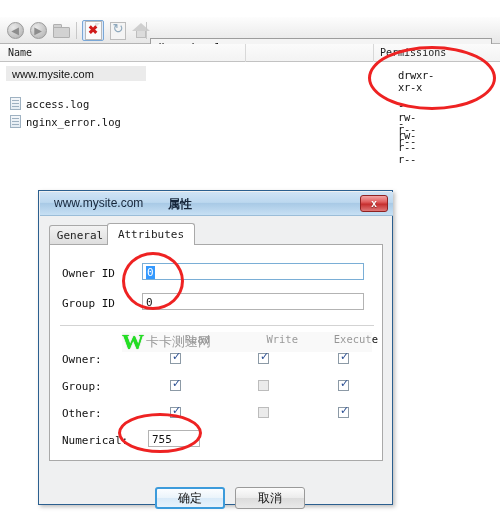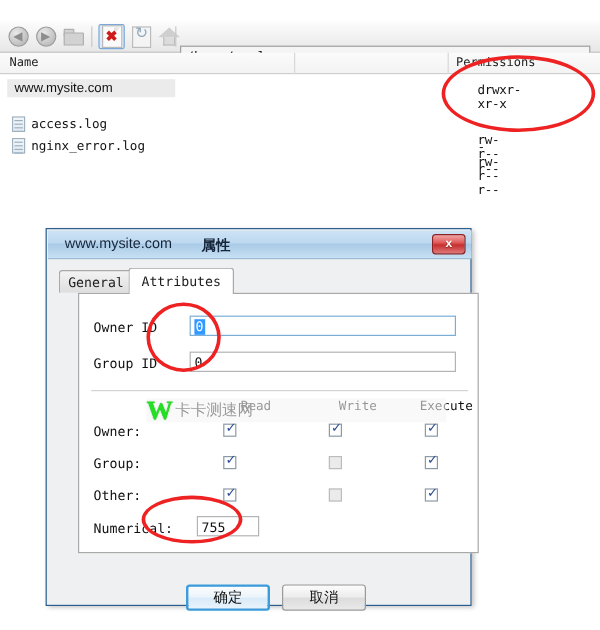--- a/index.html
+++ b/index.html
@@ -246,21 +246,20 @@
     border-color: #a9a9a9;
     z-index: 3;
   }
 
   .tab-panel {
     position: absolute; left: 10px; top: 53px;
     width: 334px; height: 217px;
     background: #ffffff;
     border: 1px solid #a9a9a9;
     box-sizing: border-box;
-    margin-left: 16px;
   }
 
   .fld-label {
     position: absolute;
     font-family: "DejaVu Sans Mono", monospace;
     font-size: 11px; color: #111111;
   }
   .txtbox {
     position: absolute;
     background: #ffffff;

